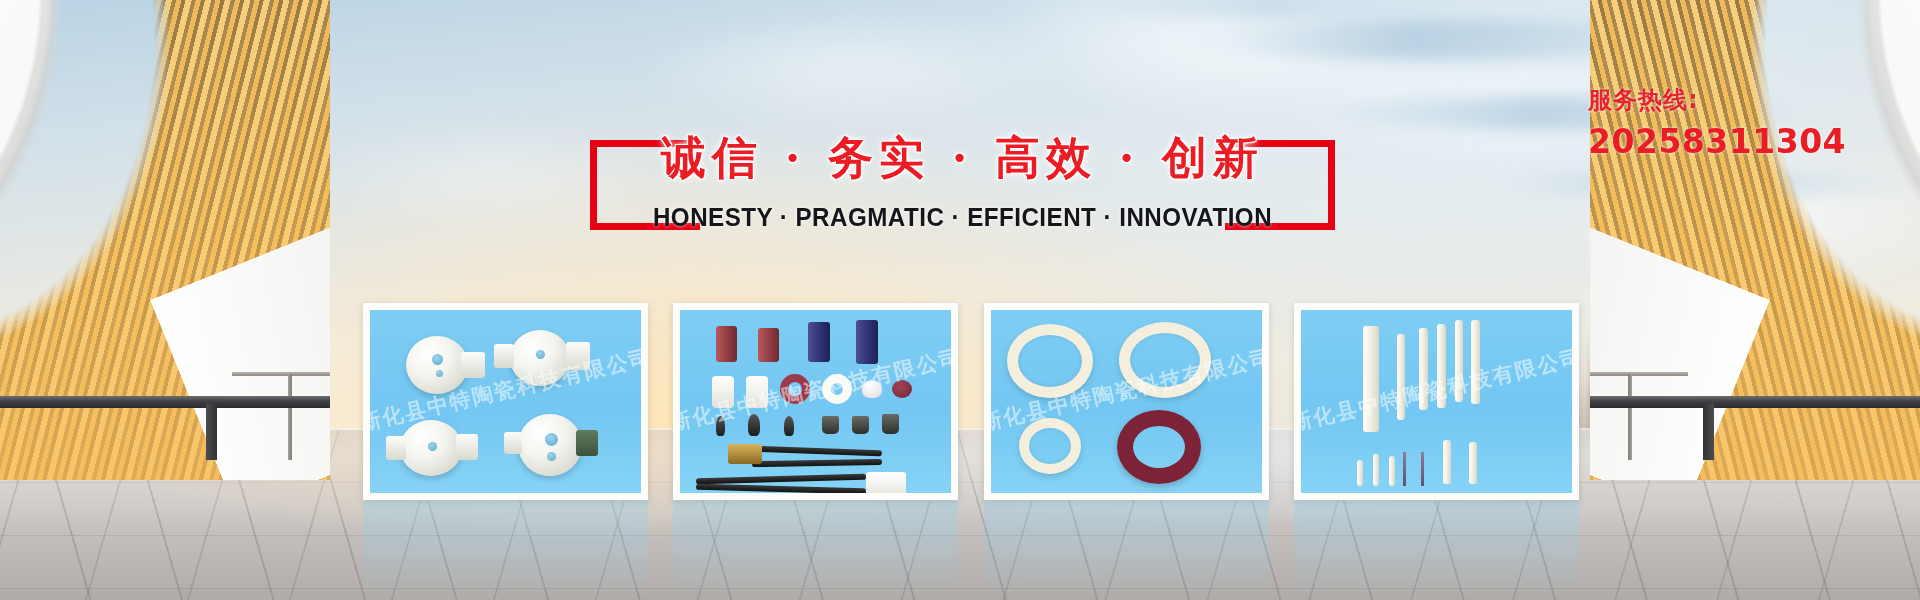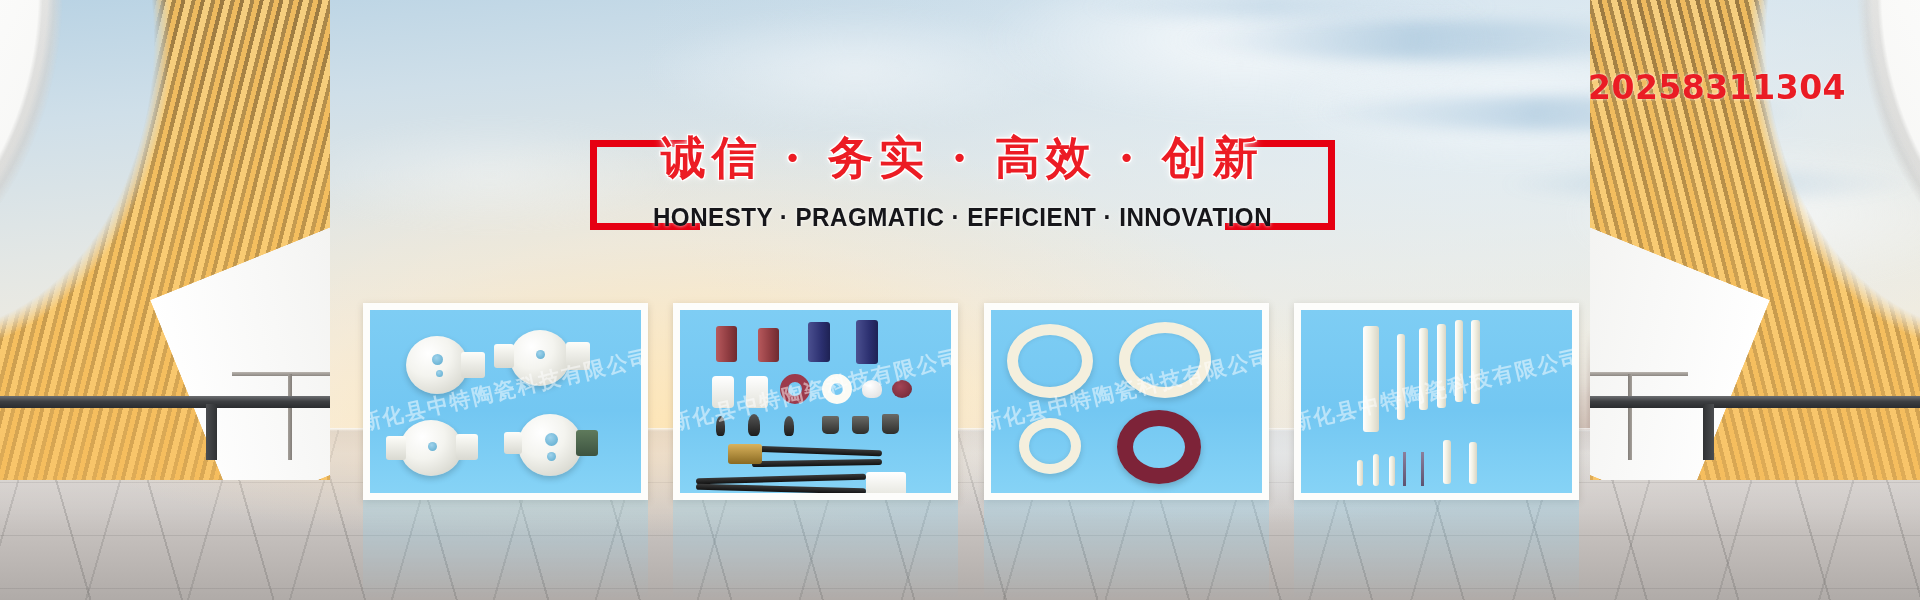--- a/index.html
+++ b/index.html
@@ -304,20 +304,21 @@
       <div class="bk bot-l"></div>
       <div class="bk bot-r"></div>
       <div class="bk side-l"></div>
       <div class="bk side-r"></div>
     </div>
     <div class="cn-line">诚信 · 务实 · 高效 · 创新</div>
     <div class="en-line">HONESTY · PRAGMATIC · EFFICIENT · INNOVATION</div>
   </div>
 
   <div class="right-text">
+    <div class="rt-line2">服务热线:</div>
     <div class="rt-phone">20258311304</div>
   </div>
 
   <div class="panels">
 
     <div class="panel" style="left:363px;">
       <div class="panel-inner">
         <div class="obj holder" style="left:36px;  top:26px; width:62px; height:58px;">
           <div class="hole" style="left:26px; top:18px; width:11px; height:11px;"></div>
           <div class="hole" style="left:30px; top:34px; width:7px;  height:7px;"></div>

